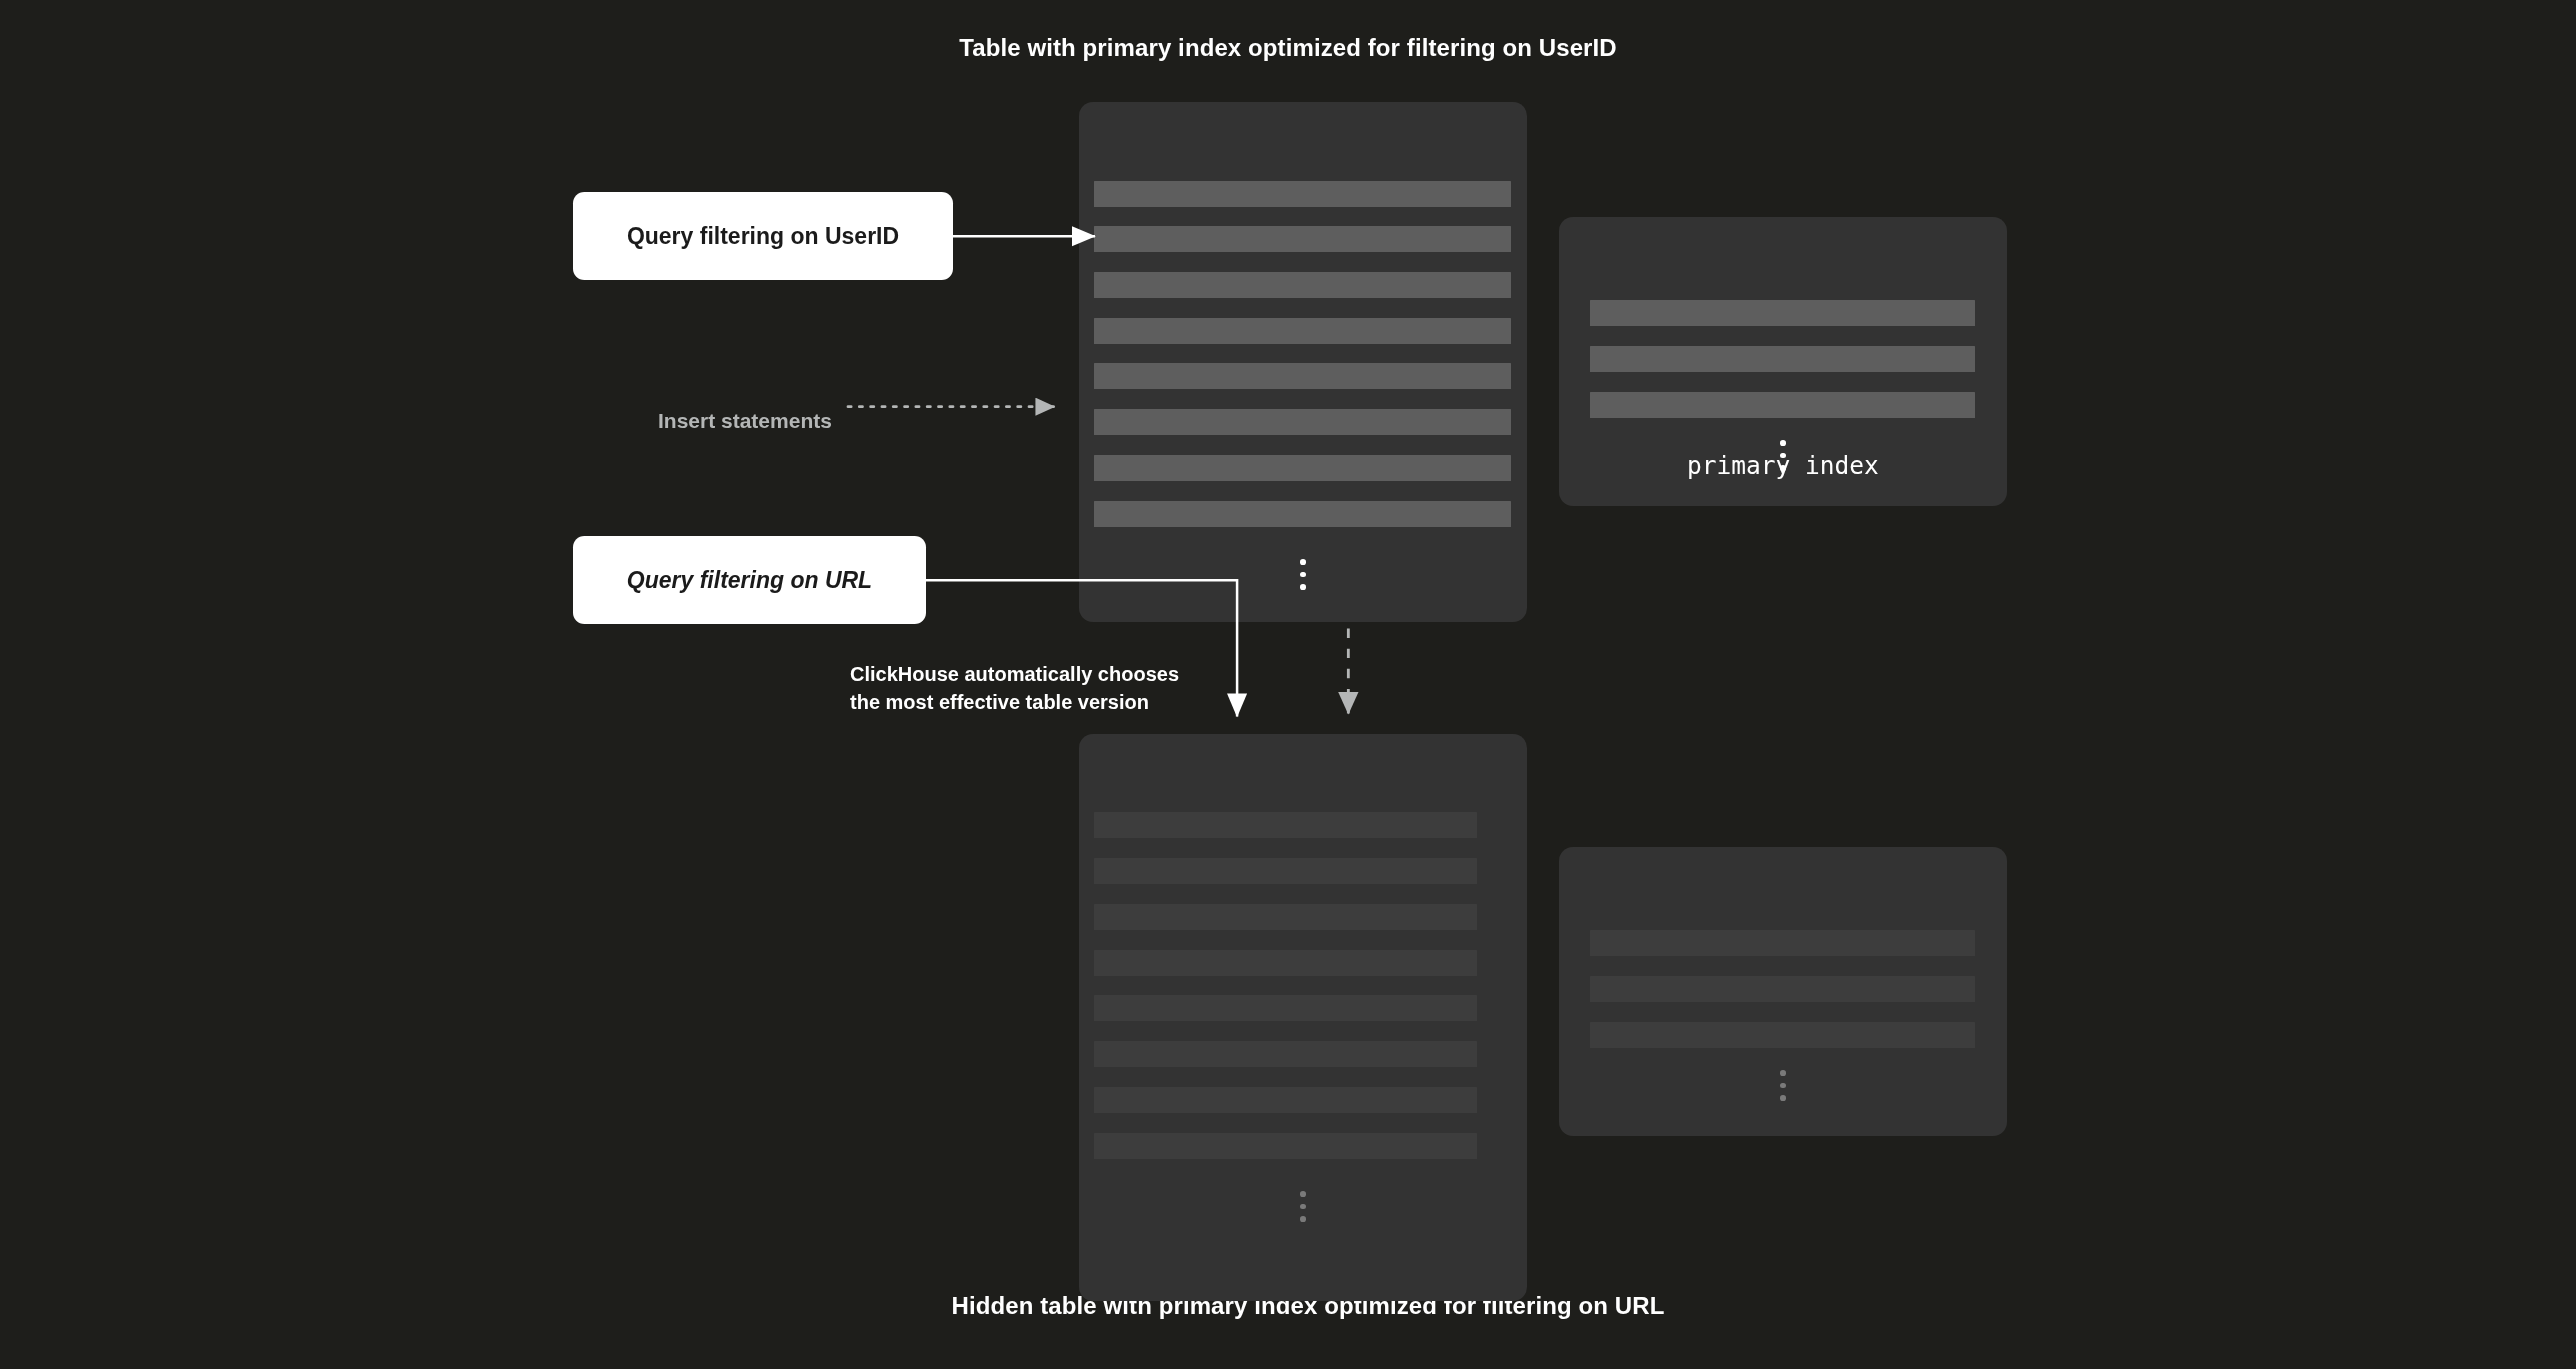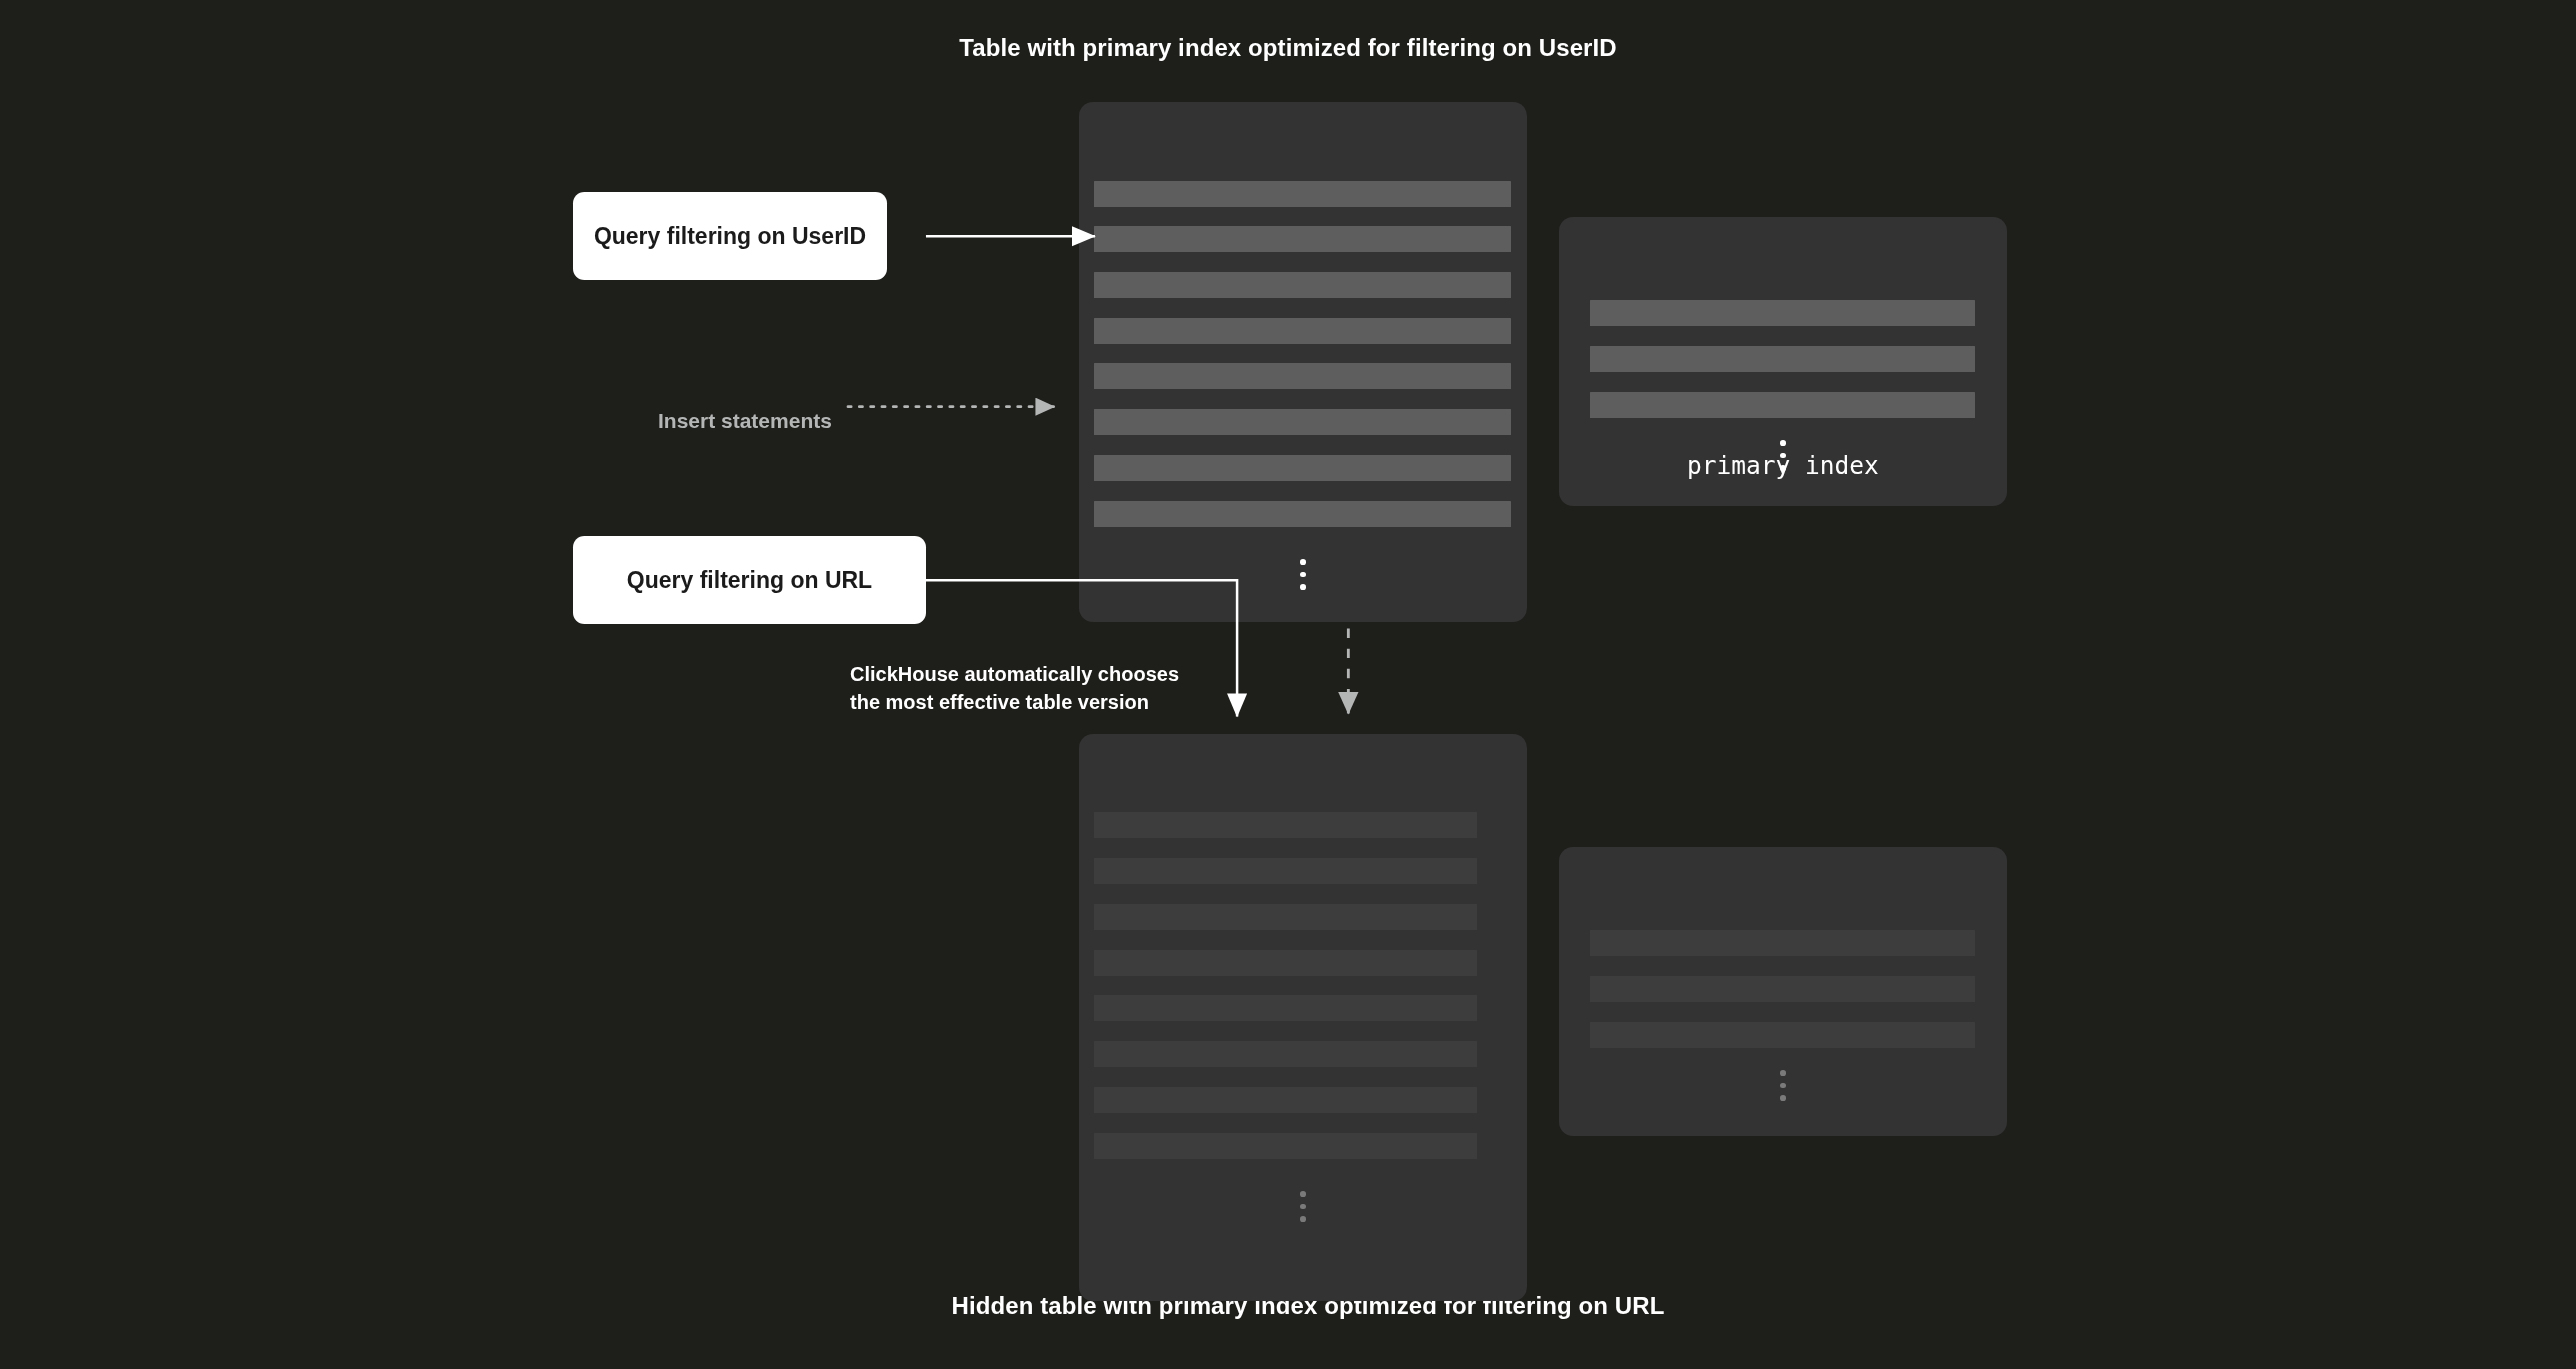--- a/index.html
+++ b/index.html
@@ -71,22 +71,22 @@
     background:#ffffff;
     border-radius:11.3px;
     display:flex;
     align-items:center;
     justify-content:center;
     color:#1b1b1b;
     font-weight:bold;
     font-size:23px;
     white-space:nowrap;
   }
-  #callout-userid{left:573px;top:192px;width:314px;height:88px;}
-  #callout-url{left:573px;top:536px;width:353px;height:88px;}
+  #callout-userid{left:573px;top:192px;width:380px;height:88px;}
+  #callout-url{left:573px;top:536px;width:353px;height:88px;font-style:italic;}
 
   
   .annot{
     position:absolute;
     font-weight:bold;
     font-size:20px;
     line-height:1.42;
     white-space:pre-line;
     margin-top:9px;
   }

